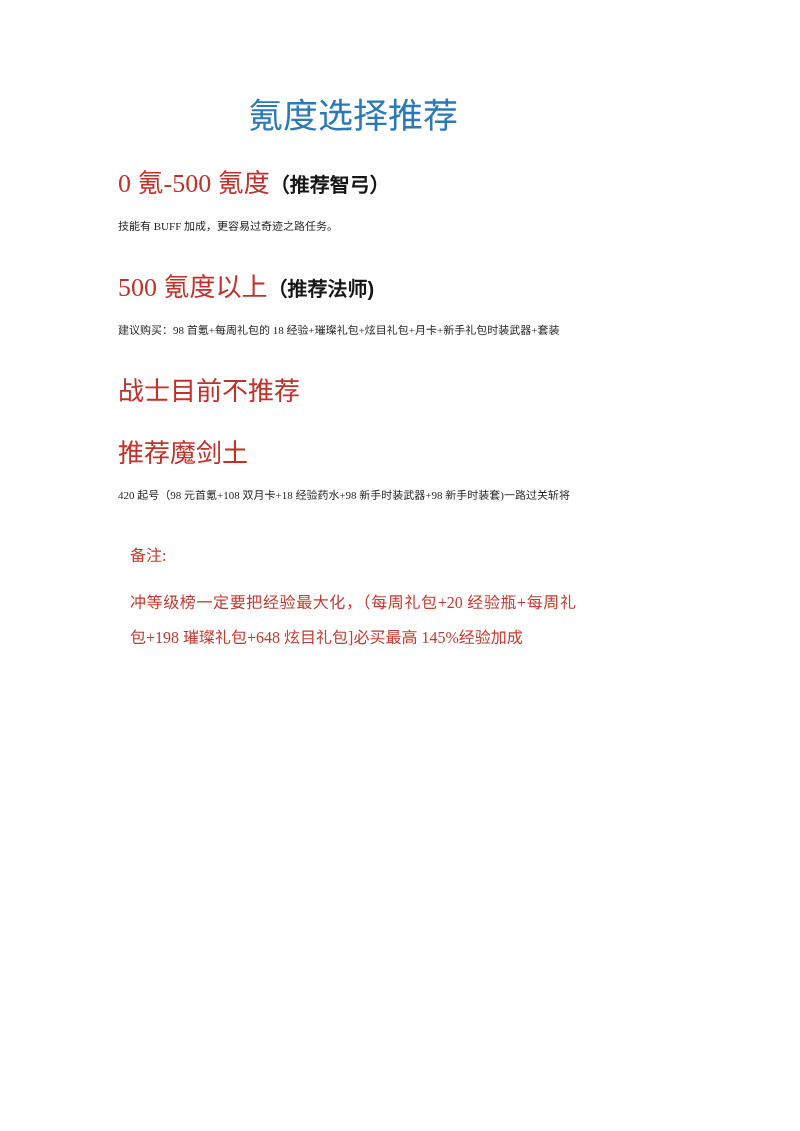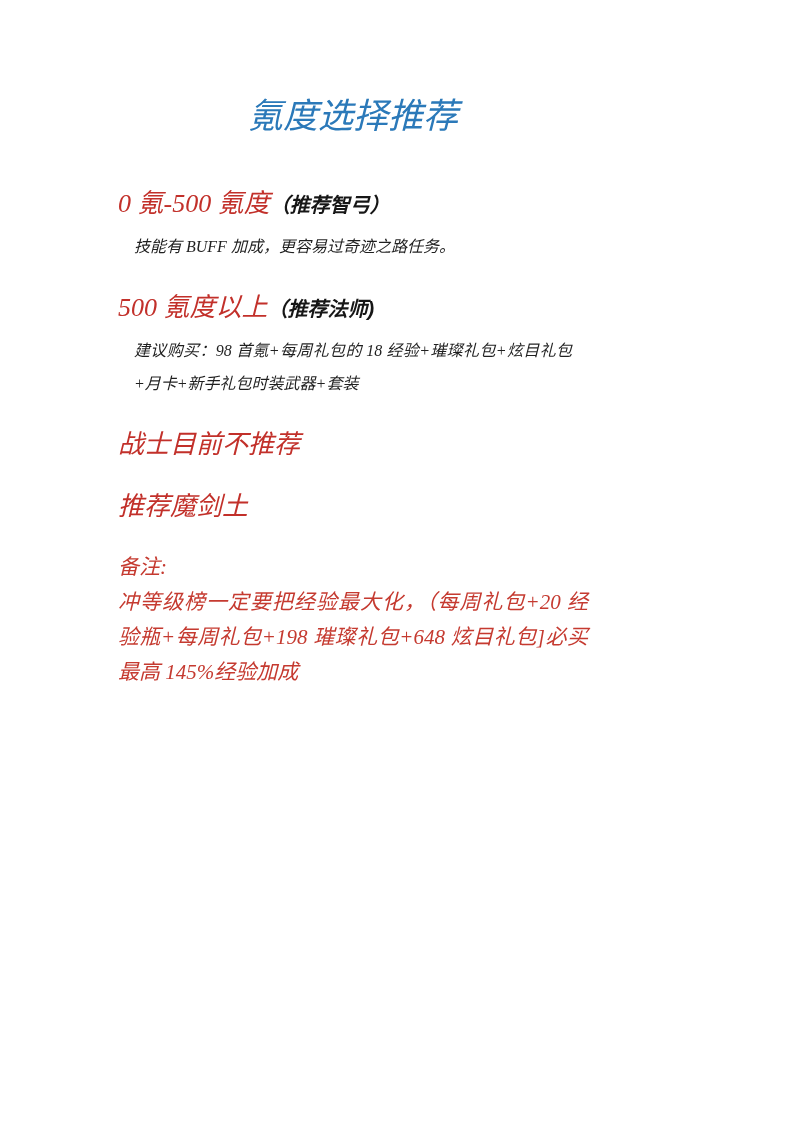--- a/index.html
+++ b/index.html
@@ -13,66 +13,65 @@
     height: 1131px;
     background: var(--page-bg, #ffffff);
     overflow: hidden;
     font-family: "Liberation Serif", "DejaVu Serif", serif;
     color: var(--body-text, #1f1f1f);
   }
   .content {
     box-sizing: border-box;
     padding: 97px 116px 0 118px;
     width: 704px;
-    font-style: italic;
   }
   .doc-title {
     margin: 0;
     text-align: center;
     font-size: 35px;
     line-height: 40px;
     font-weight: 400;
     color: var(--title-blue, #2b79b9);
   }
   .section h2 {
     margin: 28px 0 0 0;
     font-weight: 400;
     font-size: 26px;
     line-height: 34px;
     color: var(--heading-red, #c2302a);
   }
   .section.first h2 {
-    margin-top: 50px;
+    margin-top: 30px;
   }
   .heading-red {
     color: var(--heading-red, #c2302a);
   }
   .heading-note {
     color: #161616;
     font-size: 20px;
     font-weight: 700;
     font-family: "Liberation Sans", "DejaVu Sans", sans-serif;
   }
   .section p.body-par {
-    margin: 16px;
-    font-size: 16px;
+    margin: 0;
+    font-size: 11px;
     line-height: 33px;
     text-align: justify;
     color: var(--body-text, #1f1f1f);
   }
   .section p.body-par.after-heading {
     margin-top: 8px;
   }
   .note-block {
     margin-top: 26px;
     color: var(--note-red, #c53a30);
   }
   .note-block p {
-    margin: 0;
-    font-size: 21px;
+    margin: 12px;
+    font-size: 16px;
     line-height: 35px;
     text-align: justify;
   }
 </style>
 </head>
 <body>
 
 <div class="page">
   <div class="content">
 
@@ -88,20 +87,21 @@
       <p class="body-par after-heading">建议购买：98 首氪+每周礼包的 18 经验+璀璨礼包+炫目礼包+月卡+新手礼包时装武器+套装</p>
     </div>
 
 
     <div class="section">
       <h2><span class="heading-red">战士目前不推荐</span></h2>
     </div>
 
     <div class="section">
       <h2><span class="heading-red">推荐魔剑土</span></h2>
+      <p class="body-par after-heading">420 起号（98 元首氪+108 双月卡+18 经验药水+98 新手时装武器+98 新手时装套)一路过关斩将</p>
     </div>
 
     <div class="note-block">
       <p>备注:</p>
       <p>冲等级榜一定要把经验最大化，（每周礼包+20 经验瓶+每周礼包+198 璀璨礼包+648 炫目礼包]必买最高 145%经验加成</p>
     </div>
 
   </div>
 </div>
 

